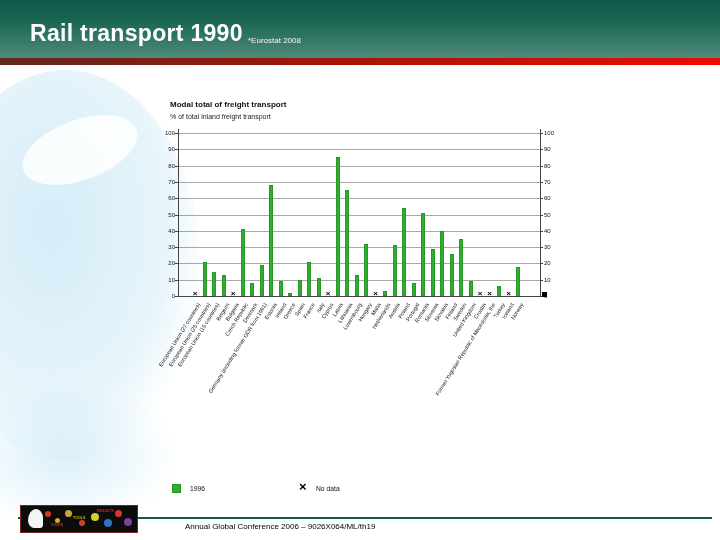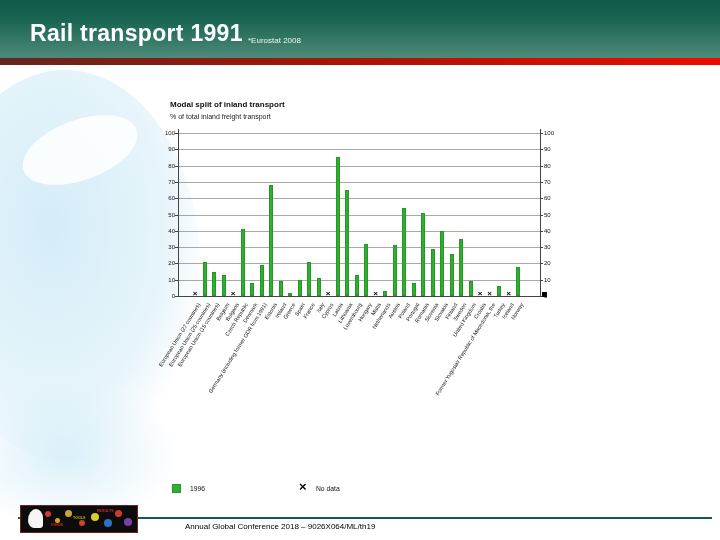--- a/index.html
+++ b/index.html
@@ -61,26 +61,26 @@
 </head>
 <body>
 
 <div class="slide">
 
   <div class="wm1"></div>
   <div class="wm2"></div>
   <div class="wm3"></div>
 
   <div class="header">
-    <div class="header-title">Rail transport 1991</div>
+    <div class="header-title">Rail transport 1990</div>
     <div class="header-note">*Eurostat 2008</div>
   </div>
   <div class="red-bar"></div>
 
-  <div class="chart-title">Modal split of inland transport</div>
+  <div class="chart-title">Modal total of freight transport</div>
   <div class="chart-subtitle">% of total inland freight transport</div>
 
   <div class="plot" id="plot">
       <div class="tick" style="left: -3px; top: 163px;"></div>
       <div class="tick" style="left: 362px; top: 163px;"></div>
       <div class="ylab left" style="left: -27px; top: 159px;">0</div>
       <div class="ylab right" style="left: 366px; top: 159px;">0</div>
       <div class="gridline" style="top: 146.7px;"></div>
       <div class="tick" style="left: -3px; top: 146.7px;"></div>
       <div class="tick" style="left: 362px; top: 146.7px;"></div>
@@ -276,21 +276,21 @@
         <span>Norway</span>
       </div>
     </div>
 
   <div class="legend-swatch"></div>
   <div class="legend-year">1996</div>
   <div class="legend-x">×</div>
   <div class="legend-nodata">No data</div>
 
   <div class="footer-line"></div>
-  <div class="footer-text"><span>Annual Global Conference 2018 – 9026X064/ML/th</span><span>19</span></div>
+  <div class="footer-text"><span>Annual Global Conference 2006 – 9026X064/ML/th</span><span>19</span></div>
 
 
   <div class="vtr">
     <div class="vtr-head"></div>
     <div class="gear" style="left:24px;top:5px;width:6px;height:6px;background:#d43a2a;"></div>
     <div class="gear" style="left:34px;top:12px;width:5px;height:5px;background:#e0a41e;"></div>
     <div class="gear" style="left:44px;top:4px;width:7px;height:7px;background:#caa637;"></div>
     <div class="gear" style="left:58px;top:14px;width:6px;height:6px;background:#c8442c;"></div>
     <div class="gear" style="left:70px;top:7px;width:8px;height:8px;background:#d4cf2c;"></div>
     <div class="gear" style="left:83px;top:13px;width:8px;height:8px;background:#2f72c4;"></div>

